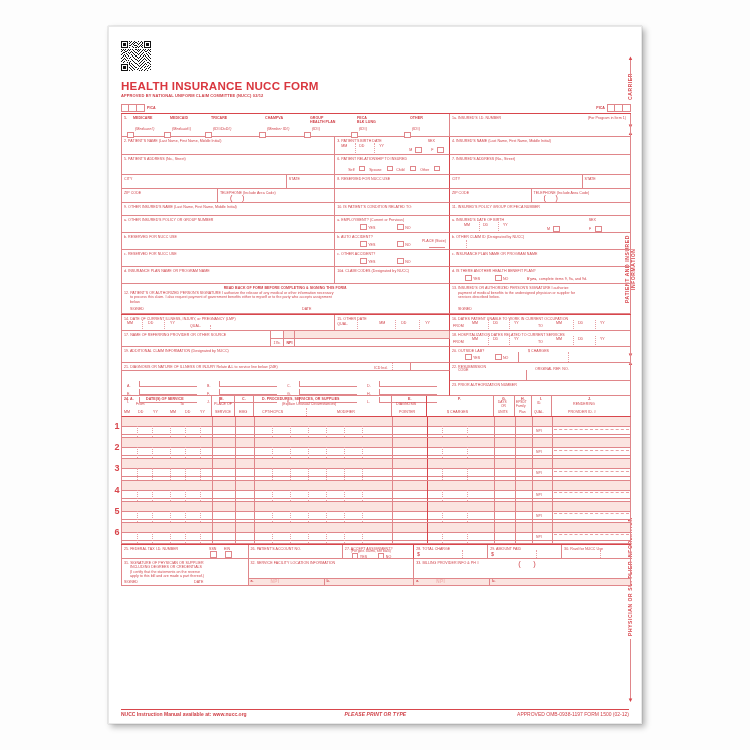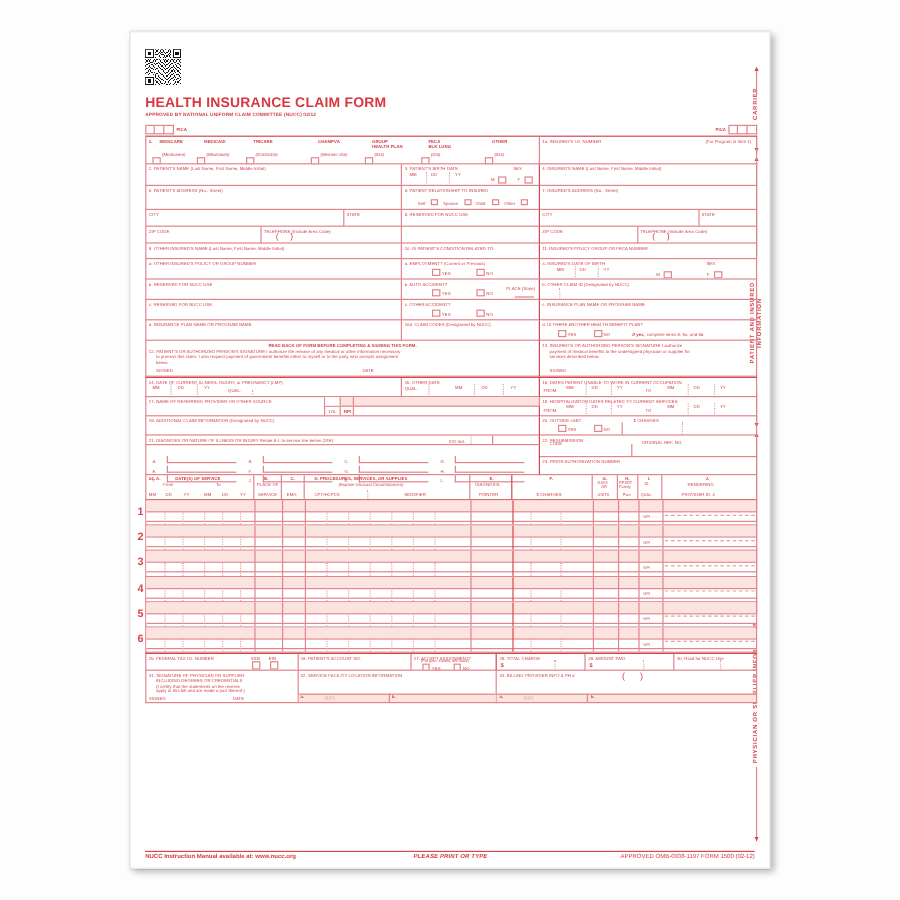--- a/index.html
+++ b/index.html
@@ -335,21 +335,21 @@
           <rect x="8" y="28" width="1" height="1"></rect>
             <rect x="11" y="28" width="1" height="1"></rect>
             <rect x="17" y="28" width="1" height="1"></rect>
             <rect x="19" y="28" width="1" height="1"></rect>
             <rect x="22" y="28" width="1" height="1"></rect>
             <rect x="25" y="28" width="1" height="1"></rect>
         </g>
       </svg>
     </div>
 
-    <div class="title">HEALTH INSURANCE CLAIM FORM</div>
+    <div class="title">HEALTH INSURANCE NUCC FORM</div>
     <div class="subtitle">APPROVED BY NATIONAL UNIFORM CLAIM COMMITTEE (NUCC) 02/12</div>
 
     <div class="vside" style="top:34px;height:52px;">CARRIER</div>
     <div class="vrule" style="top:32px;height:20px;"></div>
     <div class="vrule" style="top:86px;height:14px;"></div>
     <div class="arw" style="top:28px;">▲</div>
     <div class="arw" style="top:96px;">▼</div>
 
     <div class="vside" style="top:188px;height:108px;">PATIENT AND INSURED INFORMATION</div>
     <div class="vrule" style="top:108px;height:78px;"></div>

